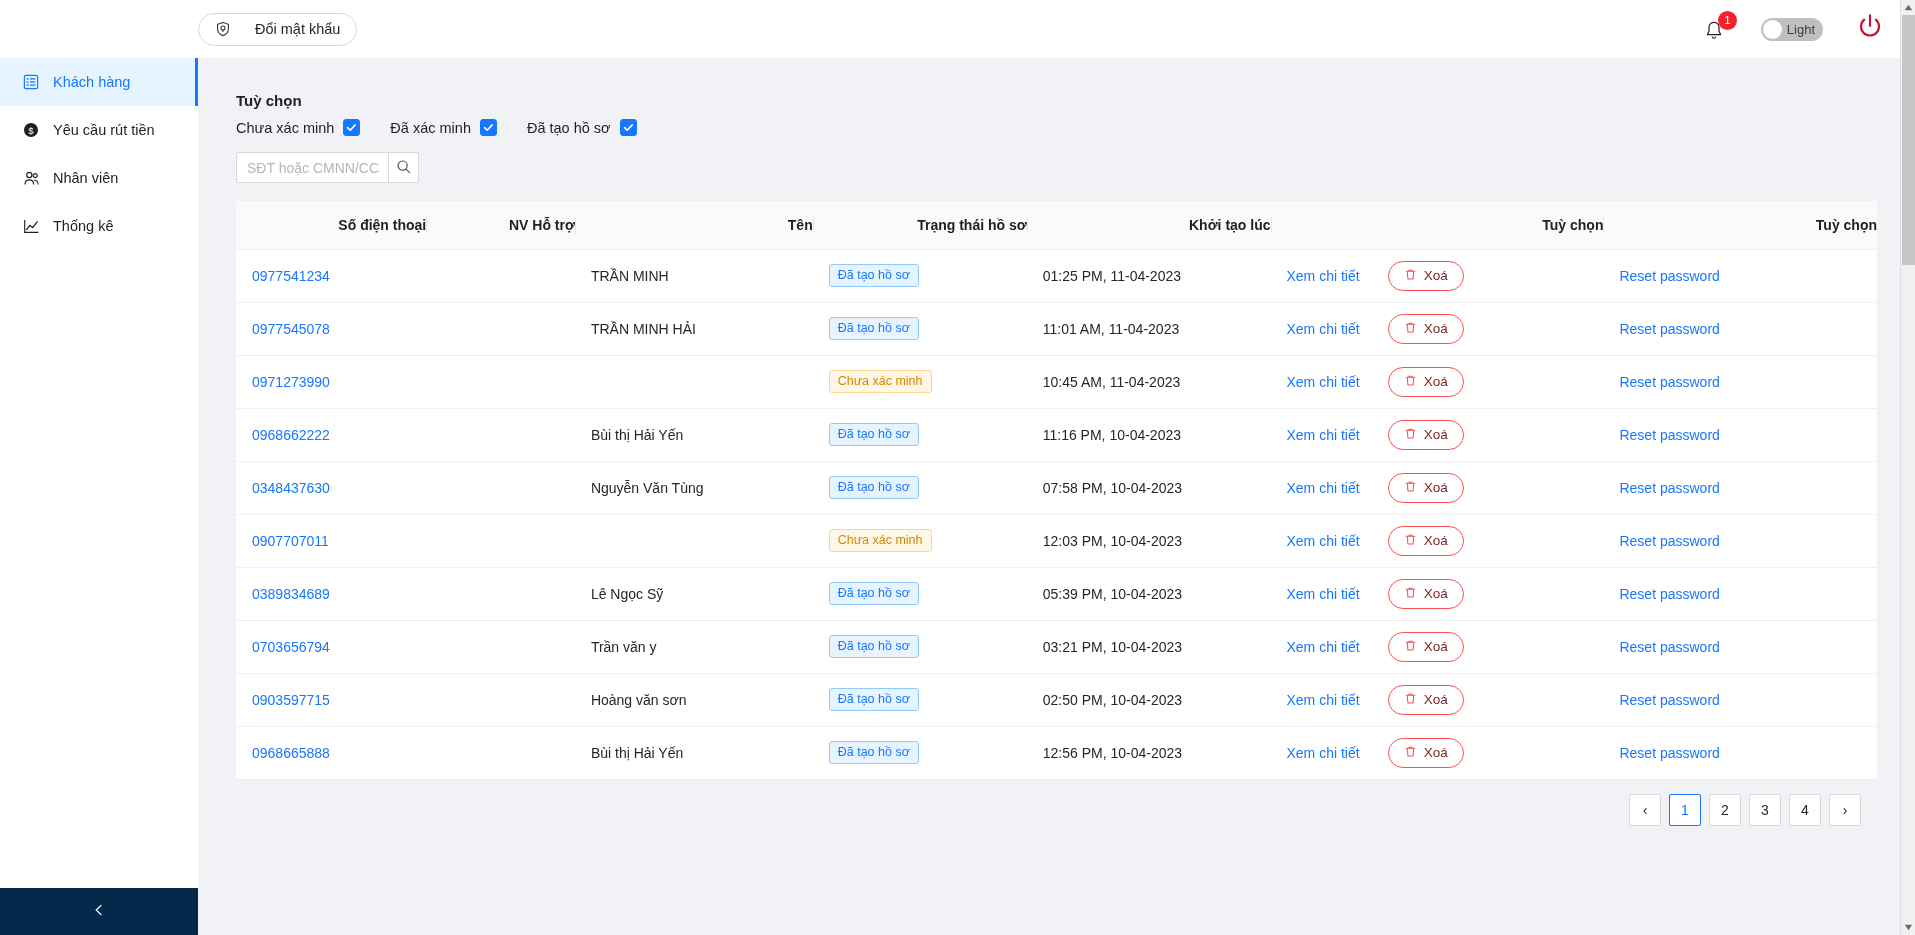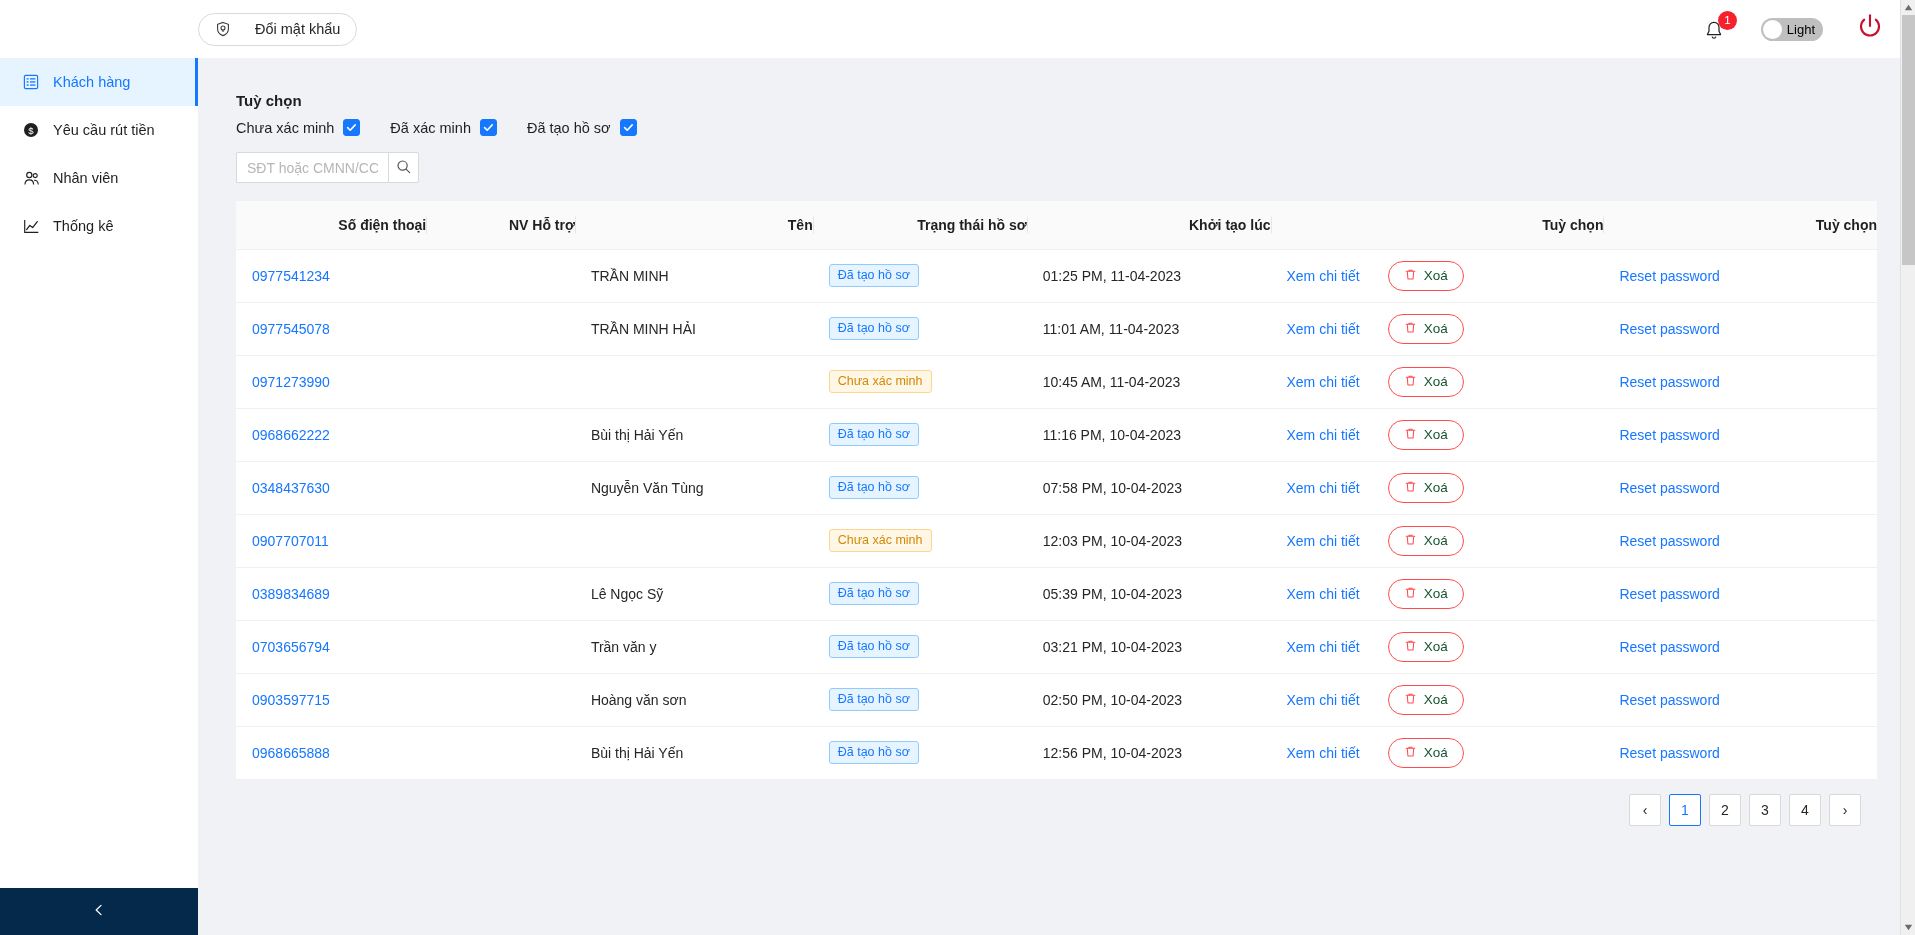--- a/index.html
+++ b/index.html
@@ -47,21 +47,21 @@
   .toggle {
     position: relative; width: 62px; height: 23px; border-radius: 12px;
     background: #bfbfbf; cursor: pointer; display: flex; align-items: center;
   }
   .toggle .knob {
     position: absolute; left: 2px; top: 2px;
     width: 19px; height: 19px; border-radius: 50%; background: #fff;
   }
   .toggle .tlabel {
     position: absolute; right: 8px; top: 0; line-height: 23px;
-    font-size: 13px; color: #000000; font-family: "Liberation Sans", sans-serif;
+    font-size: 13px; color: #404040; font-family: "Liberation Sans", sans-serif;
   }
   .power-btn { cursor: pointer; display: flex; align-items: center; }
 
   
   .body { flex: 1 1 auto; display: flex; min-height: 0; position: relative; }
 
   
   .sidebar {
     width: 198px; flex: 0 0 198px;
     background: #ffffff;
@@ -153,21 +153,21 @@
     display: inline-block; padding: 2px 8px 3px 8px;
     font-size: 12.5px; border-radius: 3px; line-height: 16px;
   }
   .badge.blue { color: #1677ff; background: #e6f4ff; border: 1px solid #91caff; }
   .badge.orange { color: #d48806; background: #fff7e6; border: 1px solid #ffd591; }
   .link-action { color: #1677ff; cursor: pointer; font-size: 14px; }
   .del-btn {
     display: inline-flex; align-items: center; justify-content: center; gap: 7px;
     margin-left: 28px; height: 30px; min-width: 65px; padding: 0 15px;
     border: 1px solid #ff4d4f; border-radius: 16px;
-    background: #fff; color: #14532d; font-size: 13.5px; cursor: pointer;
+    background: #fff; color: #7f1d1d; font-size: 13.5px; cursor: pointer;
     font-family: "Liberation Sans", sans-serif;
   }
   .opt-cell { display: flex; align-items: center; }
 
   
   .pagination {
     display: flex; align-items: center; justify-content: flex-end; gap: 8px;
     padding: 14px 38px 0 0;
   }
   .pg {

